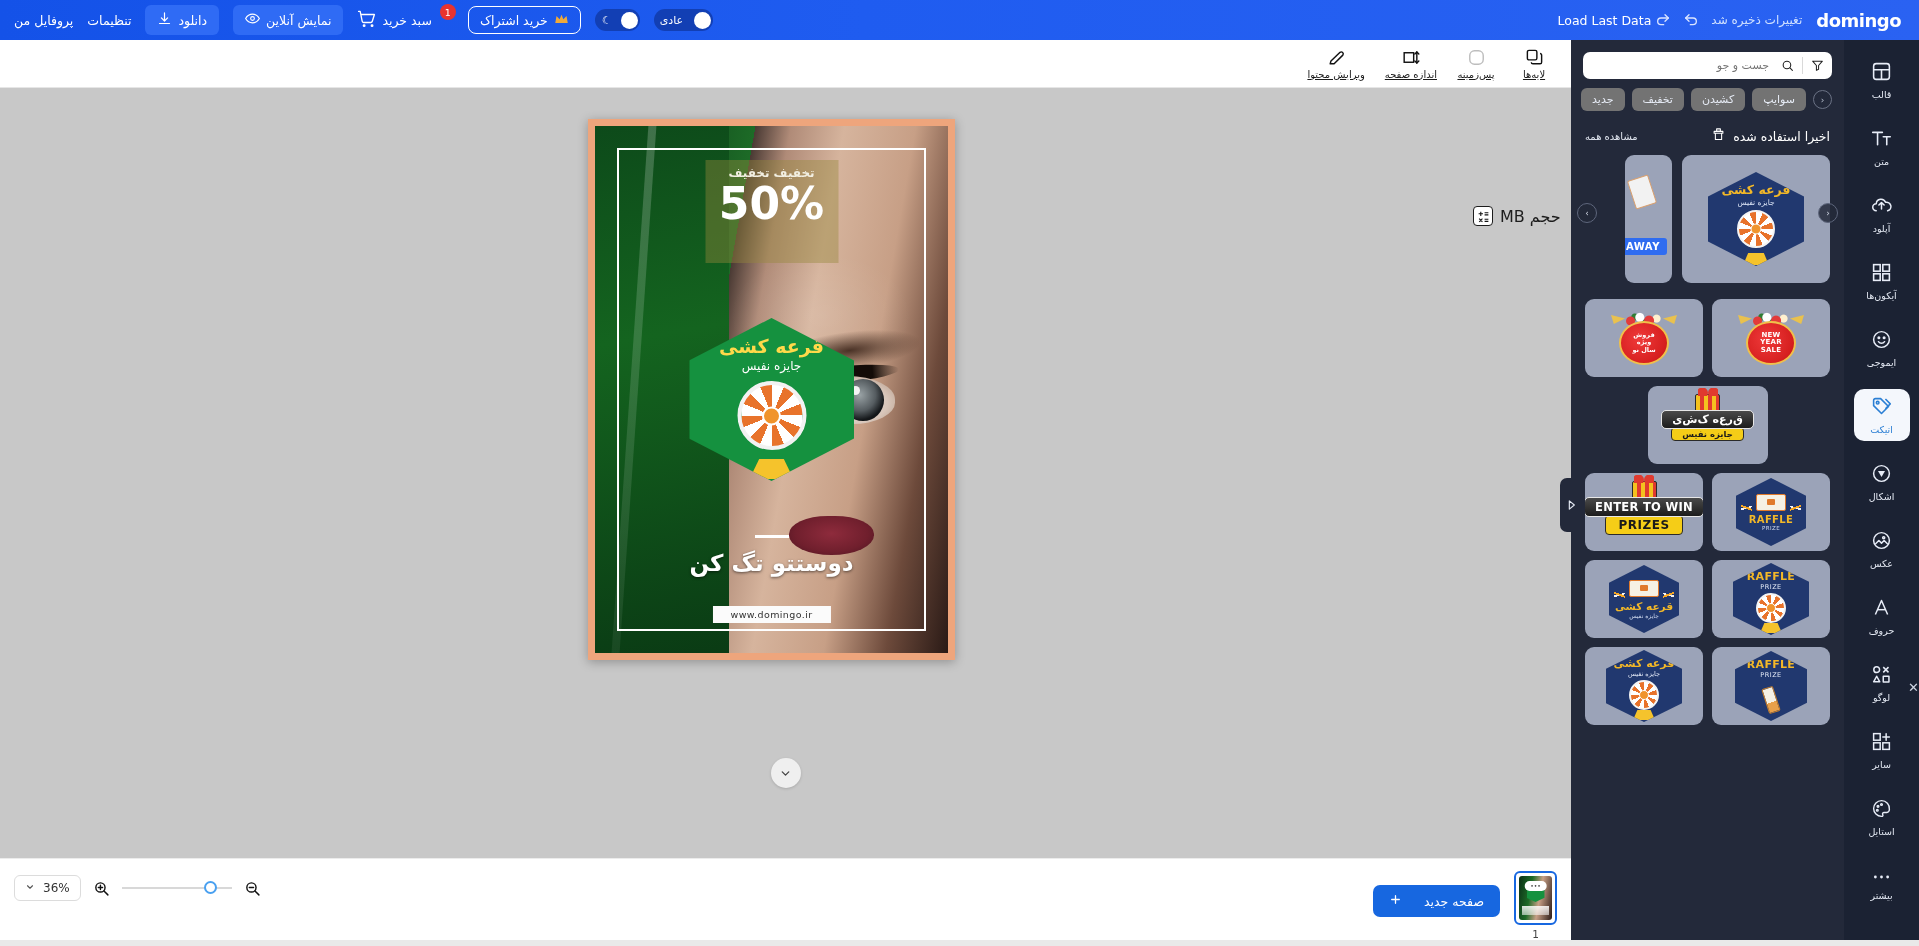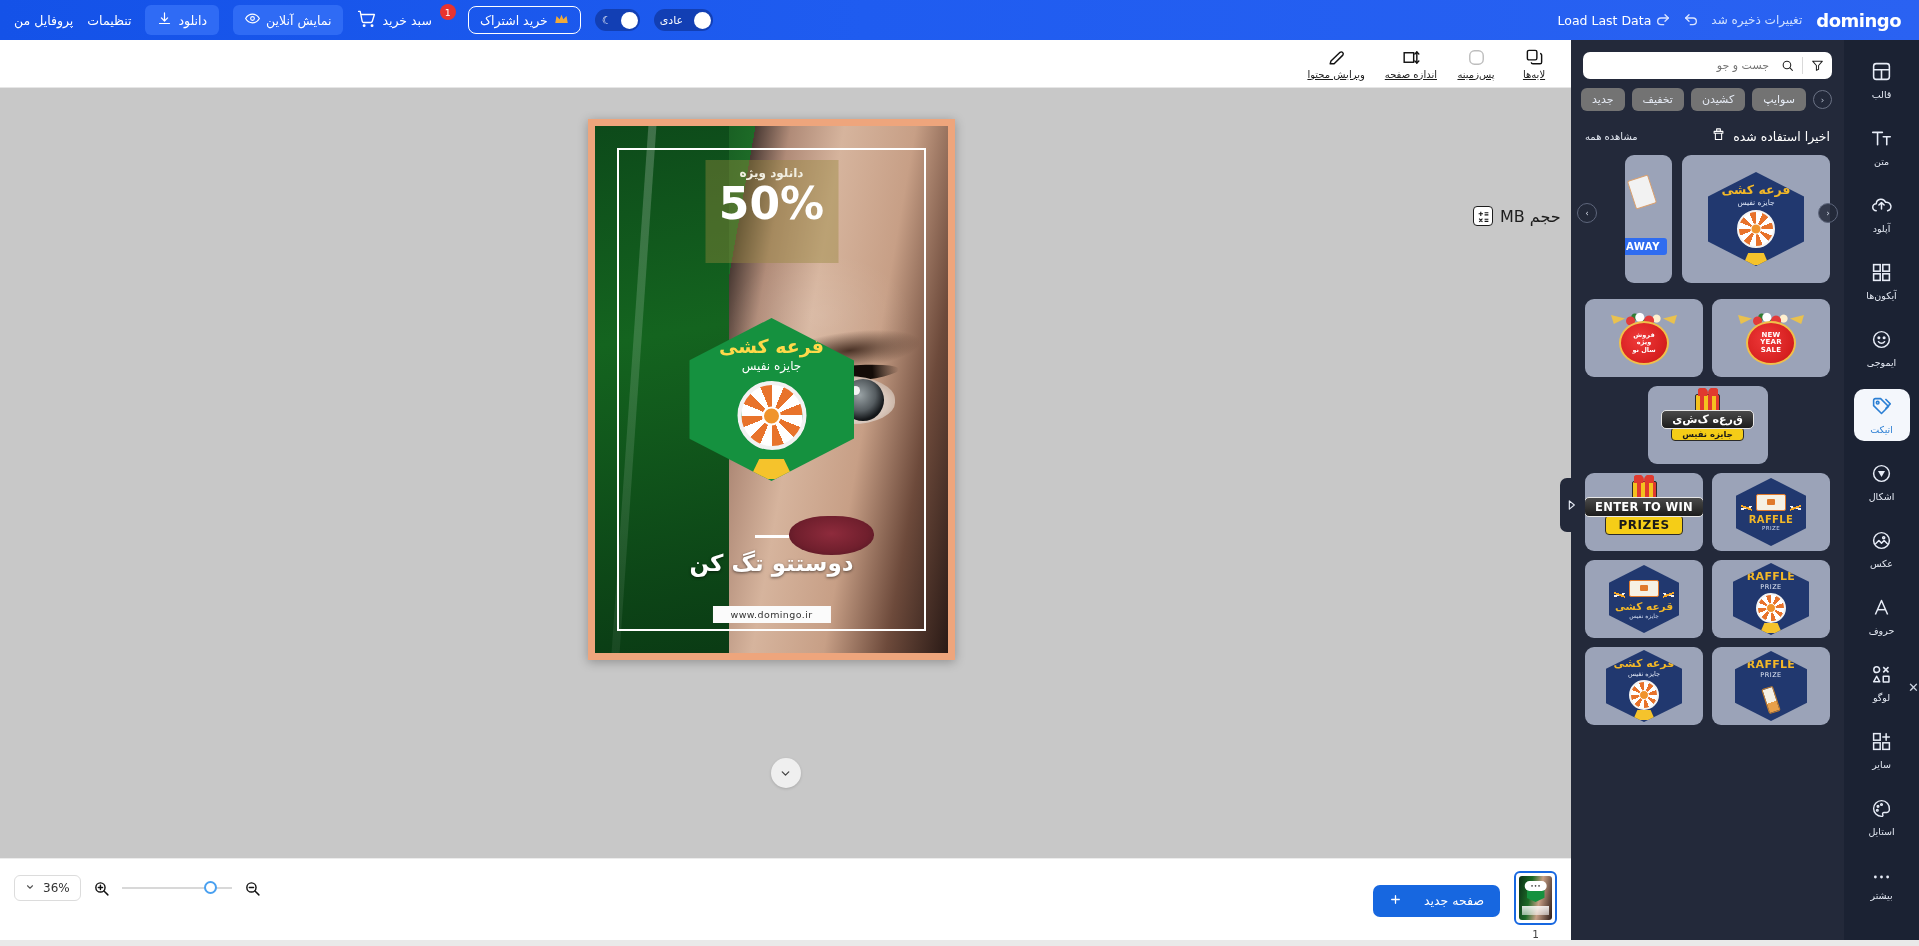--- a/index.html
+++ b/index.html
@@ -233,21 +233,21 @@
     position:absolute; left:82px; top:-6px; width:13px; height:13px;
     border-radius:50%; border:2px solid #49a0f0; background:#fff;
   }
   .icon-btn{ cursor:pointer; display:flex; align-items:center; }
 
   .pages-right{
     position:absolute; right:14px; top:12px; display:flex; align-items:flex-start; gap:14px;
   }
   .newpage-btn{
     background:#1767e0; color:#fff; border-radius:7px; padding:8px 16px;
-    font-size:12.5px; display:flex; gap:22px; cursor:pointer;
+    font-size:12.5px; display:flex; align-items:center; gap:22px; cursor:pointer;
     margin-top:14px; white-space:nowrap;
   }
   .page-thumb-wrap{ display:flex; flex-direction:column; align-items:center; gap:3px; }
   .page-thumb{
     width:43px; height:54px; border-radius:6px; border:2px solid #1767e0;
     background:#fff; padding:2px; position:relative; cursor:pointer;
   }
   .page-thumb .mini{
     position:absolute; inset:3px; border-radius:3px; overflow:hidden;
     background:linear-gradient(100deg,#0b2f16 0%,#1d6b27 34%,#c79f86 60%,#2a1a16 100%);
@@ -626,21 +626,21 @@
             <div class="brow"></div>
             <div class="lash"></div>
             <div class="eye">
                 <div class="iris"></div>
               </div>
             <div class="lips"></div>
           </div>
           <div class="white-frame"></div>
 
           <div class="disc-box">
-            <span class="disc-label">دانلود ویژه</span>
+            <span class="disc-label">تخفیف تخفیف</span>
             <span class="disc-num">50%</span>
           </div>
 
           <div class="hexbadge">
             <span class="hex-t1">قرعه کشی</span>
             <span class="hex-t2">جایزه نفیس</span>
             <div class="wheel"></div>
             <div class="hex-bottom"></div>
           </div>
 

